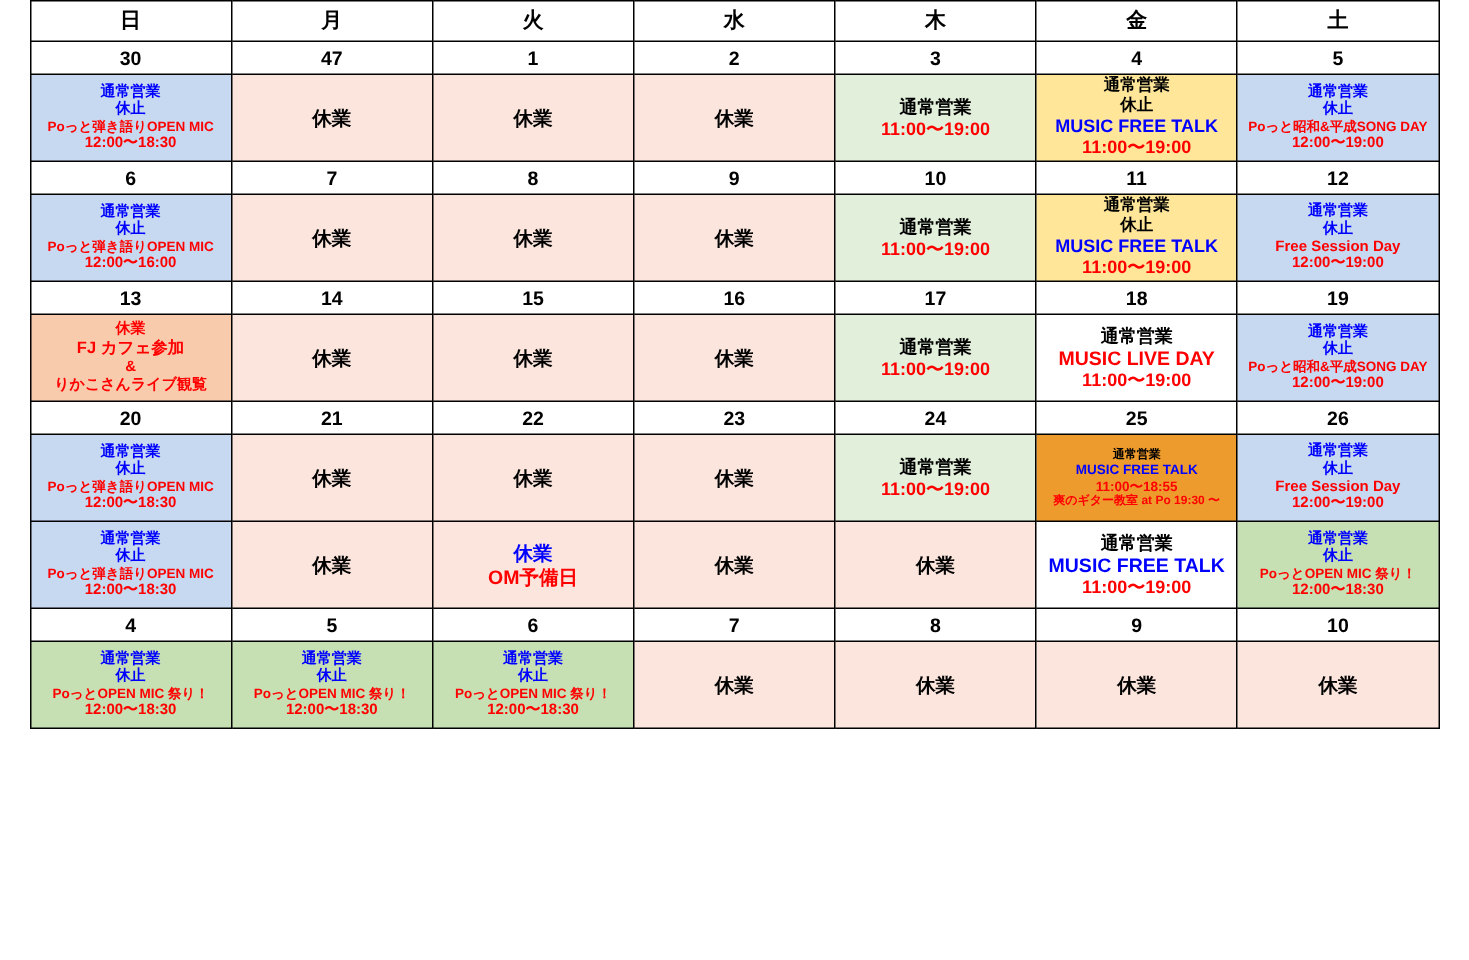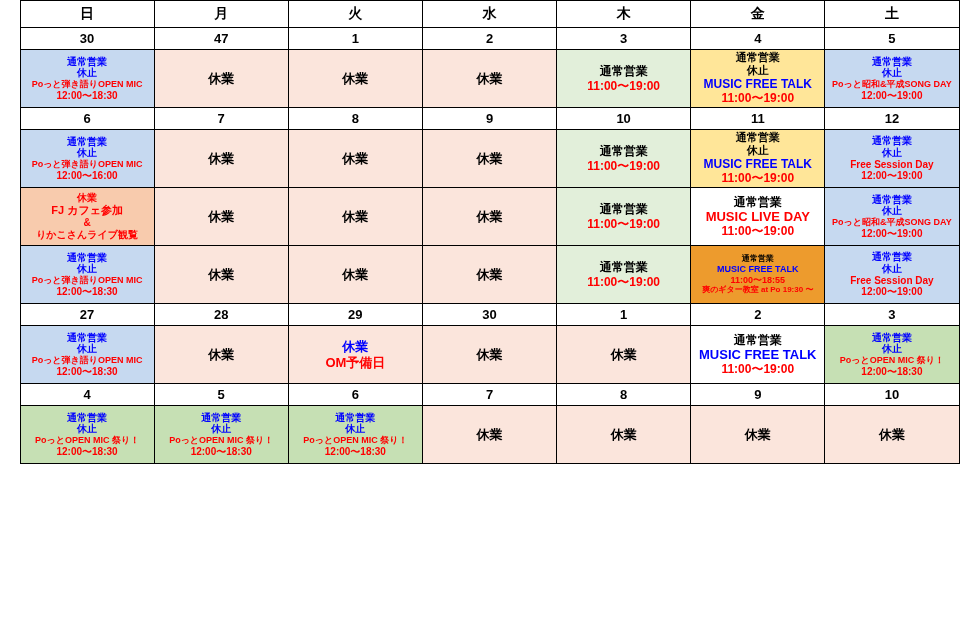--- a/index.html
+++ b/index.html
@@ -208,20 +208,29 @@
           <td class="cell" style="background: rgb(198, 217, 240);">
             <div class="cellbox">
               <span class="ln s10" style="color: rgb(0, 0, 255);">通常営業</span>
               <span class="ln s10" style="color: rgb(0, 0, 255);">休止</span>
               <span class="ln s10" style="color: rgb(255, 0, 0);">Free Session Day</span>
               <span class="ln s10" style="color: rgb(255, 0, 0);">12:00〜19:00</span>
             </div>
           </td>
         </tr>
         <tr>
+          <td class="datenum">13</td>
+          <td class="datenum">14</td>
+          <td class="datenum">15</td>
+          <td class="datenum">16</td>
+          <td class="datenum">17</td>
+          <td class="datenum">18</td>
+          <td class="datenum">19</td>
+        </tr>
+        <tr>
           <td class="cell" style="background: rgb(248, 203, 173);">
             <div class="cellbox">
               <span class="ln s10" style="color: rgb(255, 0, 0);">休業</span>
               <span class="ln s11" style="color: rgb(255, 0, 0);">FJ カフェ参加</span>
               <span class="ln s10" style="color: rgb(255, 0, 0);">&amp;</span>
               <span class="ln s10" style="color: rgb(255, 0, 0);">りかこさんライブ観覧</span>
             </div>
           </td>
           <td class="cell" style="background: rgb(251, 229, 220);">
             <div class="cellbox">
@@ -254,20 +263,29 @@
           <td class="cell" style="background: rgb(198, 217, 240);">
             <div class="cellbox">
               <span class="ln s10" style="color: rgb(0, 0, 255);">通常営業</span>
               <span class="ln s10" style="color: rgb(0, 0, 255);">休止</span>
               <span class="ln s9" style="color: rgb(255, 0, 0);">Poっと昭和&amp;平成SONG DAY</span>
               <span class="ln s10" style="color: rgb(255, 0, 0);">12:00〜19:00</span>
             </div>
           </td>
         </tr>
         <tr>
+          <td class="datenum">20</td>
+          <td class="datenum">21</td>
+          <td class="datenum">22</td>
+          <td class="datenum">23</td>
+          <td class="datenum">24</td>
+          <td class="datenum">25</td>
+          <td class="datenum">26</td>
+        </tr>
+        <tr>
           <td class="cell" style="background: rgb(198, 217, 240);">
             <div class="cellbox">
               <span class="ln s10" style="color: rgb(0, 0, 255);">通常営業</span>
               <span class="ln s10" style="color: rgb(0, 0, 255);">休止</span>
               <span class="ln s9" style="color: rgb(255, 0, 0);">Poっと弾き語りOPEN MIC</span>
               <span class="ln s10" style="color: rgb(255, 0, 0);">12:00〜18:30</span>
             </div>
           </td>
           <td class="cell" style="background: rgb(251, 229, 220);">
             <div class="cellbox">
@@ -299,29 +317,20 @@
             </div>
           </td>
           <td class="cell" style="background: rgb(198, 217, 240);">
             <div class="cellbox">
               <span class="ln s10" style="color: rgb(0, 0, 255);">通常営業</span>
               <span class="ln s10" style="color: rgb(0, 0, 255);">休止</span>
               <span class="ln s10" style="color: rgb(255, 0, 0);">Free Session Day</span>
               <span class="ln s10" style="color: rgb(255, 0, 0);">12:00〜19:00</span>
             </div>
           </td>
-        </tr>
-        <tr>
-          <td class="datenum">27</td>
-          <td class="datenum">28</td>
-          <td class="datenum">29</td>
-          <td class="datenum">30</td>
-          <td class="datenum">1</td>
-          <td class="datenum">2</td>
-          <td class="datenum">3</td>
         </tr>
         <tr>
           <td class="cell" style="background: rgb(198, 217, 240);">
             <div class="cellbox">
               <span class="ln s10" style="color: rgb(0, 0, 255);">通常営業</span>
               <span class="ln s10" style="color: rgb(0, 0, 255);">休止</span>
               <span class="ln s9" style="color: rgb(255, 0, 0);">Poっと弾き語りOPEN MIC</span>
               <span class="ln s10" style="color: rgb(255, 0, 0);">12:00〜18:30</span>
             </div>
           </td>

